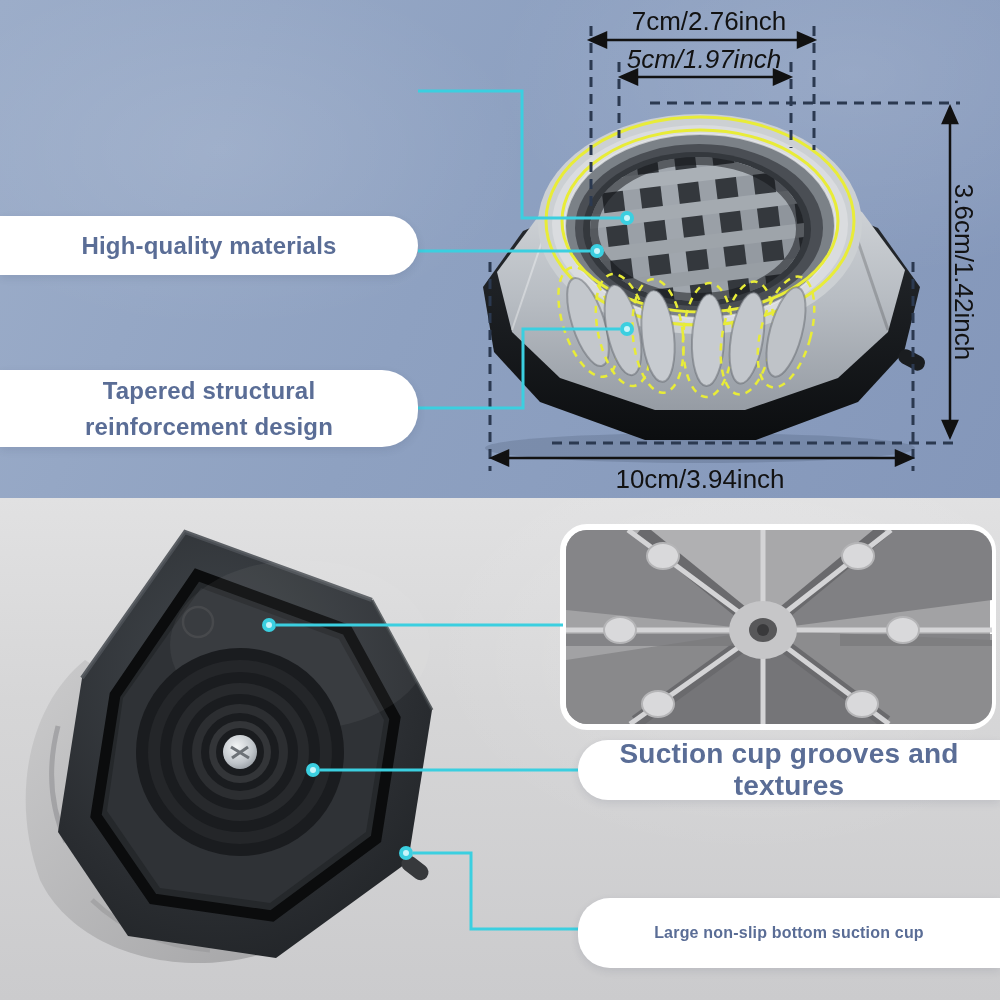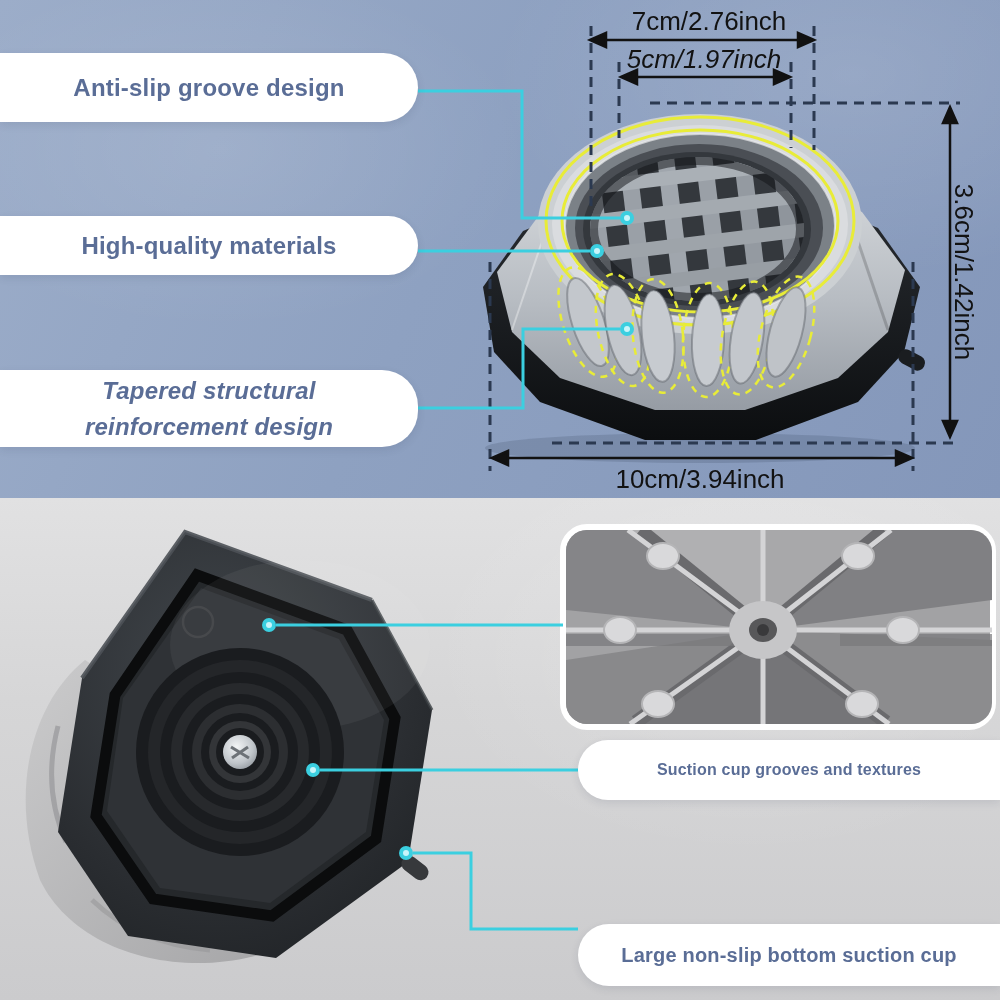--- a/index.html
+++ b/index.html
@@ -21,23 +21,23 @@
   svg.art{position:absolute;inset:0;pointer-events:none;}
 
   
   .pill{position:absolute;background:#ffffff;display:flex;align-items:center;justify-content:center;
         font-weight:bold;color:#5a6d96;font-size:24px;letter-spacing:.2px;
         box-shadow:0 3px 8px rgba(30,40,70,.10);box-sizing:border-box;text-align:center;}
   .pill-left {border-radius:0 36px 36px 0;}
   .pill-right{border-radius:32px 0 0 32px;}
   #pill-antislip {left:0;   top:53px; width:418px;height:69px;}
   #pill-material {left:0;   top:216px;width:418px;height:59px;}
-  #pill-tapered  {left:0;   top:370px;width:418px;height:77px;line-height:1.5;padding:0 22px;font-style:italic;}
-  #pill-grooves  {left:578px;top:740px;width:422px;height:60px;font-size:16px;}
-  #pill-suction  {left:578px;top:898px;width:422px;height:62px;font-size:20px;margin-top:26px;}
+  #pill-tapered  {left:0;   top:370px;width:418px;height:77px;line-height:1.5;padding:0 22px;}
+  #pill-grooves  {left:578px;top:740px;width:422px;height:60px;font-size:28px;}
+  #pill-suction  {left:578px;top:898px;width:422px;height:70px;font-size:16px;}
 
   
   .dim{position:absolute;color:#121212;font-size:26px;font-weight:400;white-space:nowrap;}
   #dim-top-outer{left:700px;top:6px;  transform:translateX(-50%);margin-left:9px;}
   #dim-top-inner{left:704px;top:44px; transform:translateX(-50%);font-style:italic;}
   #dim-width    {left:700px;top:464px;transform:translateX(-50%);}
   #dim-height   {left:963px;top:272px;transform:translate(-50%,-50%) rotate(90deg);}
 </style>
 </head>
 <body>
@@ -265,21 +265,20 @@
     <g>
       <circle cx="269" cy="625" r="7" fill="#3bcfe0"></circle>
         <circle cx="269" cy="625" r="3" fill="#c8f5fa"></circle>
       <circle cx="313" cy="770" r="7" fill="#3bcfe0"></circle>
         <circle cx="313" cy="770" r="3" fill="#c8f5fa"></circle>
       <circle cx="406" cy="853" r="7" fill="#3bcfe0"></circle>
         <circle cx="406" cy="853" r="3" fill="#c8f5fa"></circle>
     </g>
   </svg>
 
-  <div class="pill pill-left" id="pill-antislip">Anti-slip groove design</div>
   <div class="pill pill-left" id="pill-material">High-quality materials</div>
   <div class="pill pill-left" id="pill-tapered">Tapered structural reinforcement design</div>
   <div class="pill pill-right" id="pill-grooves">Suction cup grooves and textures</div>
   <div class="pill pill-right" id="pill-suction">Large non-slip bottom suction cup</div>
 
   <div class="dim" id="dim-top-outer">7cm/2.76inch</div>
   <div class="dim" id="dim-top-inner">5cm/1.97inch</div>
   <div class="dim" id="dim-height">3.6cm/1.42inch</div>
   <div class="dim" id="dim-width">10cm/3.94inch</div>
 </div>

